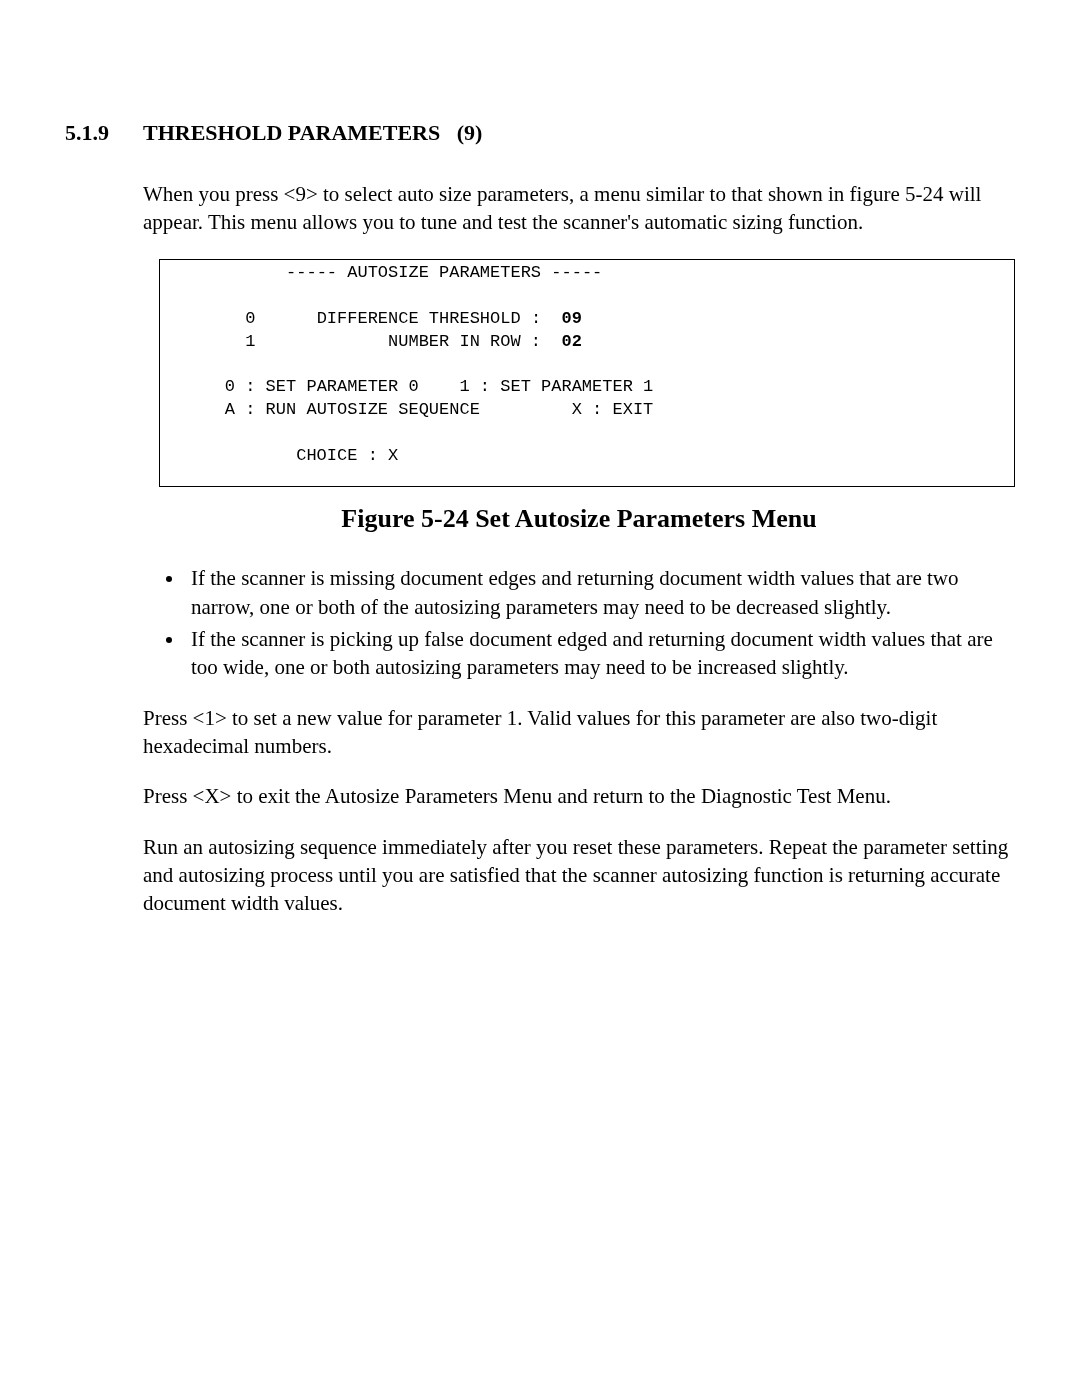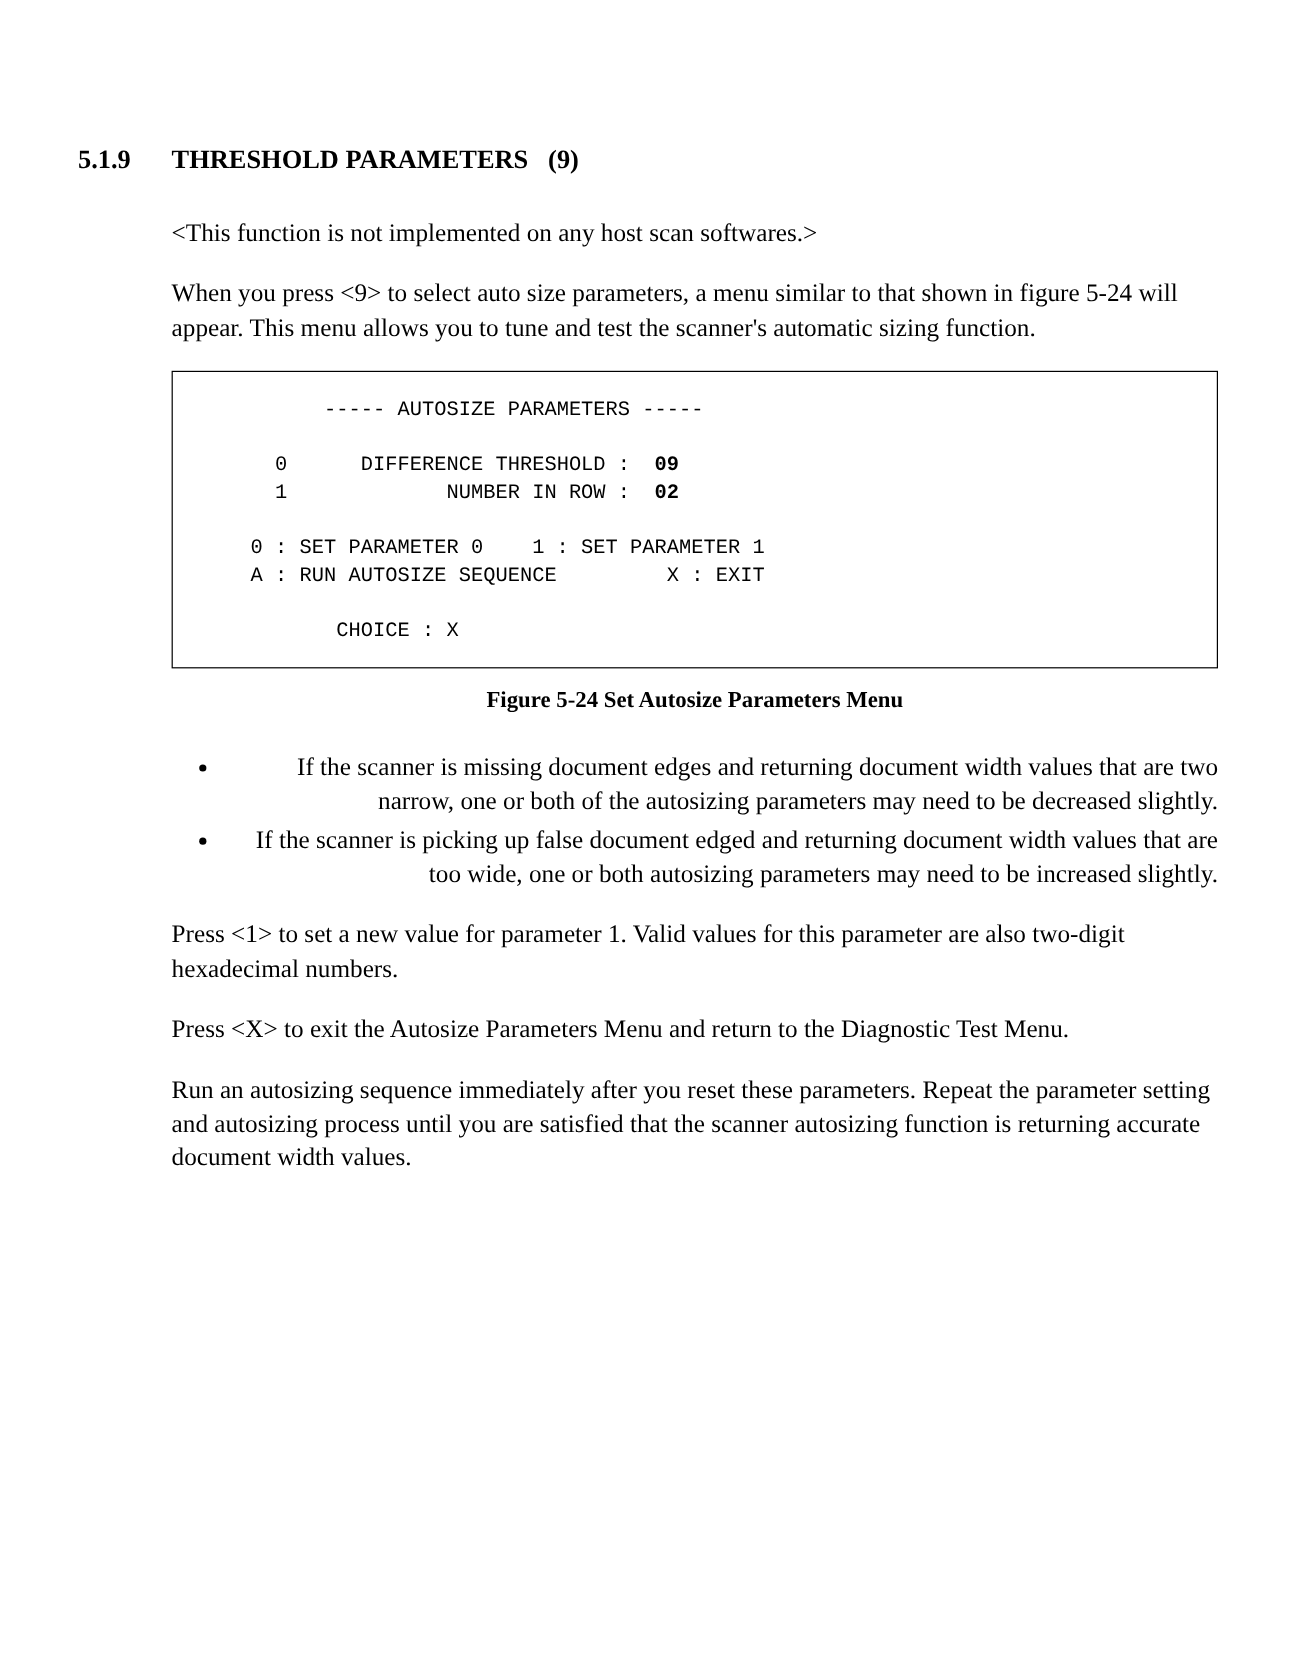--- a/index.html
+++ b/index.html
@@ -27,61 +27,59 @@
   .body-block {
     margin-left: 78px;
     font-size: 21px;
     line-height: 1.35;
   }
   .para {
     margin: 0 0 22px 0;
   }
   .figure-box {
     border: 1px solid #000;
-    padding: 22px 24px 18px 24px;
-    margin: 14px 0 14px 0;
+    padding: 2px 24px 18px 24px;
+    margin: 14px 0 14px 16px;
     font-family: "Courier New", Courier, monospace;
     font-size: 17px;
     line-height: 1.35;
     white-space: pre;
   }
   .figure-caption {
     text-align: center;
     font-weight: bold;
-    font-size: 19px;
+    font-size: 26px;
     margin: 10px 0 28px 0;
   }
   ul.bullets {
     margin: 0 0 22px 0;
     padding-left: 42px;
   }
   ul.bullets li {
     margin-bottom: 4px;
     padding-left: 6px;
-    text-align: right;
   }
   .mono-bold {
     font-weight: bold;
   }
 </style>
 </head>
 <body>
 
 <div class="page">
 
   <div class="section-heading">
     <span class="section-num">5.1.9</span>
     <span>
       <span>THRESHOLD PARAMETERS</span>&nbsp;&nbsp;&nbsp;<span>(9)</span>
     </span>
   </div>
 
   <div class="body-block">
 
-    <p class="para">&lt;This function is not implemented on any host scan softwares.&gt;</p>
 
     <p class="para">When you press &lt;9&gt; to select auto size parameters, a menu similar to that shown in figure 5-24 will appear.  This menu allows you to tune and test the scanner's automatic sizing function.</p>
 
     <div class="figure-box"><span>          </span><span>----- AUTOSIZE PARAMETERS -----</span>
 
 <span>      </span><span>0</span><span>      </span><span>DIFFERENCE THRESHOLD :</span><span>  </span><span class="mono-bold">09</span>
 <span>      </span><span>1</span><span>             </span><span>NUMBER IN ROW :</span><span>  </span><span class="mono-bold">02</span>
 
 <span>    </span><span>0 : SET PARAMETER 0    1 : SET PARAMETER 1</span>
 <span>    </span><span>A : RUN AUTOSIZE SEQUENCE         X : EXIT</span>

